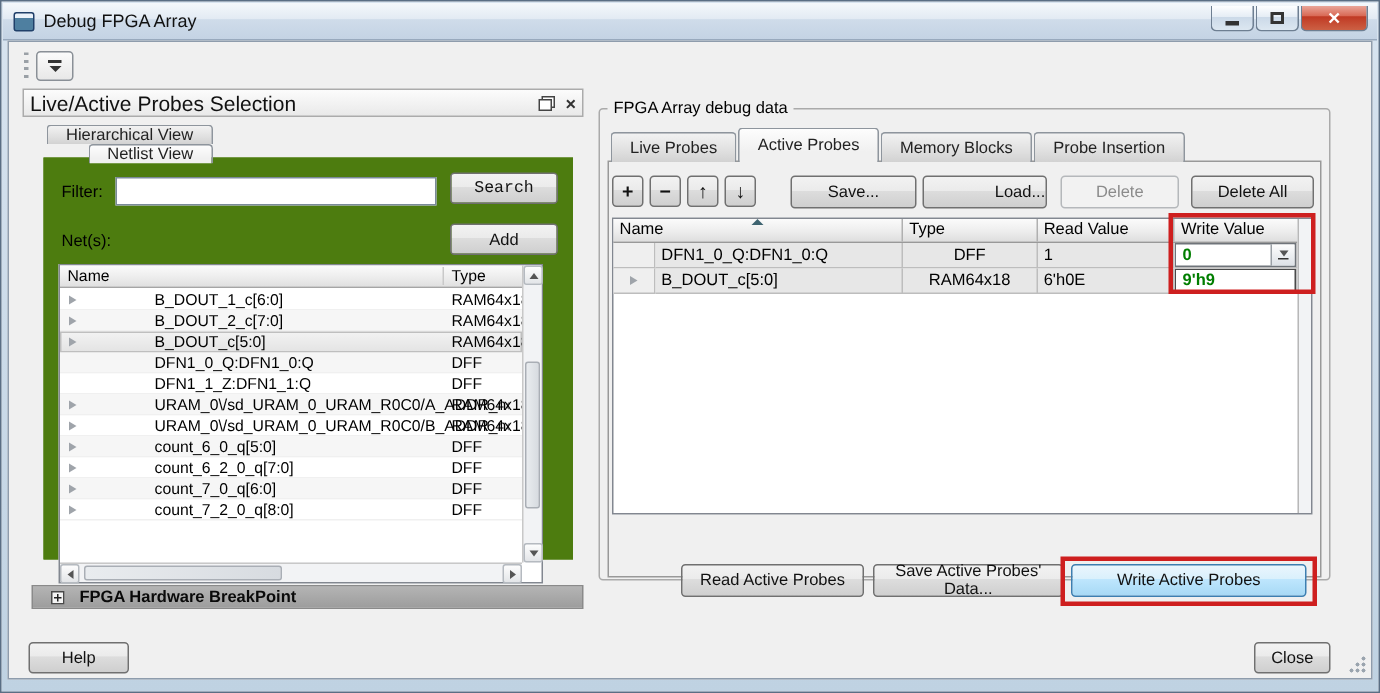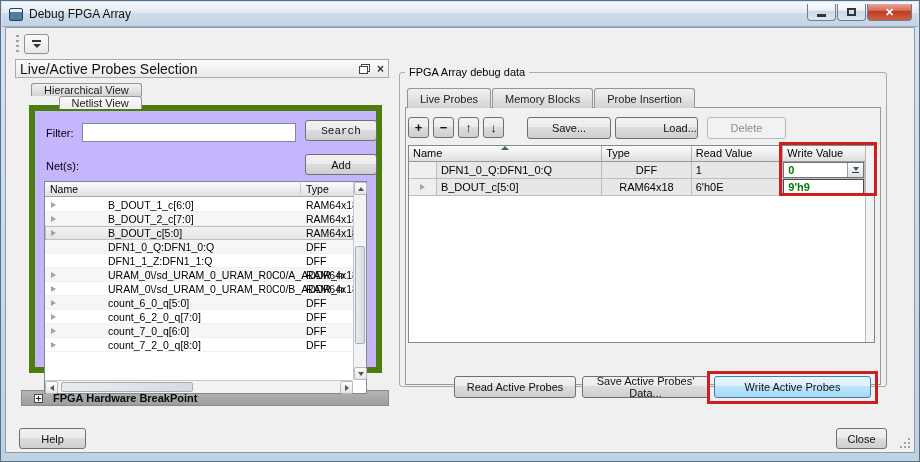--- a/index.html
+++ b/index.html
@@ -42,21 +42,21 @@
   .float-icon { width:11px; height:10px; position:relative; margin-right:7px; }
   .float-icon::before { content:""; position:absolute; right:0; top:0; width:7px; height:6px; border:1px solid #444; background:#fff; }
   .float-icon::after { content:""; position:absolute; left:0; bottom:0; width:7px; height:6px; border:1px solid #444; background:#fff; }
   .x-icon { font-size:12px; font-weight:bold; color:#333; line-height:10px; }
   .tabs-left { position:absolute; left:25px; top:55px; height:23px; display:flex; align-items:flex-end;flex-direction:column; }
   .tab { height:20px; padding:0 12px; border:1px solid #8E959D; border-bottom:none; border-radius:3px 3px 0 0;
          background:linear-gradient(#F2F2F2,#E0E0E0 60%,#D2D2D2); display:flex; align-items:center;
          font-size:11px; color:#222; margin-right:1px; position:relative; }
   .tab.active { height:23px; background:linear-gradient(#FDFDFD,#F0F0F0 70%,#F0F0F0); z-index:3; }
   .left-pane { position:absolute; left:23px; top:77px; width:353px; height:268px;
-               border:6px solid #4d7c0f; background:#c4b5fd; z-index:1; }
+               border:1px solid #4d7c0f; background:#4d7c0f; z-index:1; }
   .filter-label { position:absolute; left:11px; top:16px; }
   .filter-input { position:absolute; left:47px; top:12px; width:214px; height:19px;
                   border:1px solid #7A8A99; background:#fff; font-size:11px; padding:0 3px; }
   .btn { border:1px solid #707070; border-radius:3px; font-size:11px; color:#111; text-align:center;
          background:linear-gradient(#F2F2F2,#EBEBEB 45%,#DDDDDD 46%,#CFCFCF);
          display:flex; align-items:center; justify-content:center; }
   .search-btn { position:absolute; left:270px; top:9px; width:72px; height:21px;font-family:Liberation Mono, monospace; }
   .nets-label { position:absolute; left:11px; top:49px; }
   .add-btn { position:absolute; left:270px; top:43px; width:72px; height:21px; }
   
@@ -314,36 +314,40 @@
 
     <div class="btn help-btn">Help</div>
 
     <div class="group-box"></div>
     <span class="group-legend">FPGA Array debug data</span>
 
     <div class="tabs-right">
       <div class="tab">
           <span>Live Probes</span>
         </div>
+      <div class="tab active">
+          <span>Active Probes</span>
+        </div>
       <div class="tab">
           <span>Memory Blocks</span>
         </div>
       <div class="tab">
           <span>Probe Insertion</span>
         </div>
     </div>
 
     <div class="right-pane">
       <div class="btn pt-btn-sm" style="left:2px;">+</div>
       <div class="btn pt-btn-sm" style="left:27px;">−</div>
       <div class="btn pt-btn-sm" style="left:52px;">↑</div>
       <div class="btn pt-btn-sm" style="left:77px;">↓</div>
       <div class="btn save-btn">Save...</div>
       <div class="btn load-btn">Load...</div>
       <div class="btn delete-btn">Delete</div>
+      <div class="btn delete-all-btn">Delete All</div>
 
       <div class="probe-table">
         <div class="pt-header">
           <div class="pt-hcell" style="width:194px;">
             <span class="sort-arrow"></span>
             <span>Name</span>
           </div>
           <div class="pt-hcell" style="width:90px;"><span>Type</span></div>
           <div class="pt-hcell" style="width:92px;"><span>Read Value</span></div>
           <div class="pt-hcell" style="width:82px;border-right:none;"><span>Write Value</span></div>

